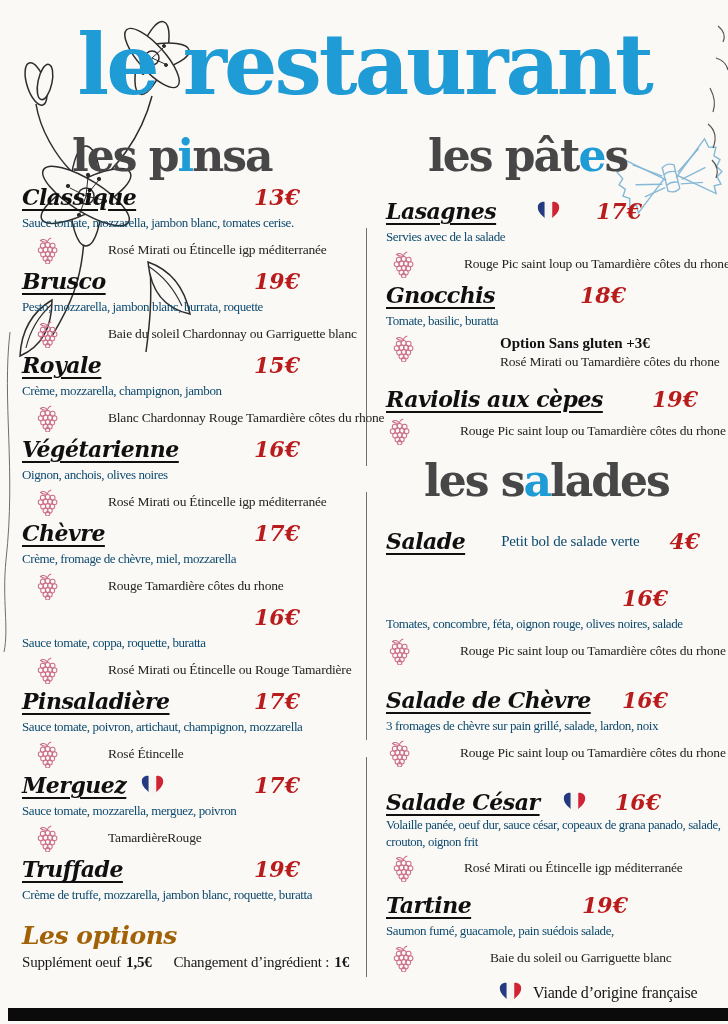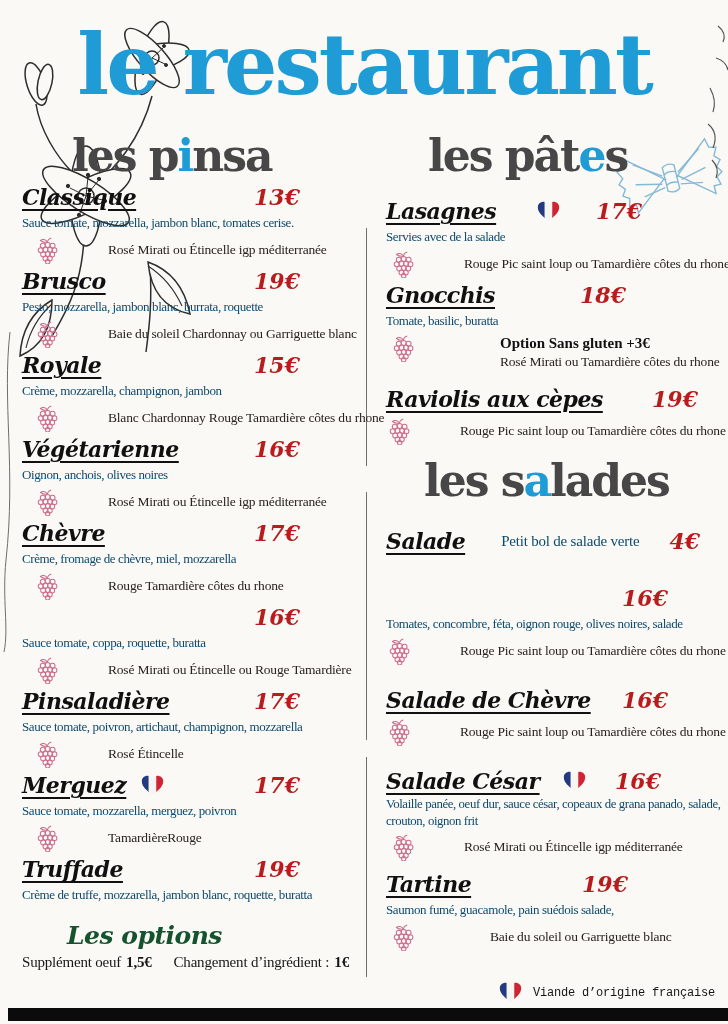--- a/index.html
+++ b/index.html
@@ -51,29 +51,29 @@
   .flag-after-name{margin-left:14px;}
 
   
   .simple-row{display:flex;align-items:center;height:32px;margin-bottom:26px;text-align:center;}
   .simple-row .item-desc{margin-left:36px;font-size:15px;letter-spacing:-0.2px;}
   .simple-row .item-price{margin-left:30px;}
 
   
   .options{margin-top:16px;}
   .options-heading{font-family:"DejaVu Serif",serif;font-style:italic;font-weight:bold;
-      font-size:25px;letter-spacing:-0.5px;color:#14532d;line-height:30px;margin-left:45px;}
+      font-size:25px;letter-spacing:-0.5px;color:#a16207;line-height:30px;}
   .options-line{font-size:15px;letter-spacing:-0.2px;margin-top:3px;color:#161616;}
   .options-line b{margin-left:5px;}
   .options-line .gap{display:inline-block;width:22px;}
 
   
   .viande-note{position:absolute;left:498px;top:981px;display:flex;align-items:center;
       gap:10px;z-index:2;}
-  .viande-note span{font-size:12px;letter-spacing:-0.2px;color:#161616;font-family:Liberation Mono, monospace;}
+  .viande-note span{font-size:16px;letter-spacing:-0.2px;color:#161616;}
 
   .vline{position:absolute;left:366px;width:1px;background:#6f6f6f;z-index:1;}
   #vline-1{top:228px;height:238px;}
   #vline-2{top:492px;height:248px;}
   #vline-3{top:757px;height:220px;}
 
   .bottom-bar{position:absolute;left:8px;right:0;bottom:3px;height:13px;background:#0b0b0b;z-index:4;}
 
   .pr-74{padding-right:74px;} .pr-90{padding-right:90px;} .pr-18{padding-right:18px;}
   .pr-48{padding-right:48px;} .pr-55{padding-right:55px;} .pr-88{padding-right:88px;}
@@ -397,20 +397,21 @@
           </svg>
           <span class="wine-text">Rouge Pic saint loup ou Tamardière côtes du rhone</span>
         </div>
     </div>
 
     <div class="menu-item mb-salad">
       <div class="item-head pr-48">
           <span class="item-name">Salade de Chèvre</span>
           <span class="item-price">16€</span>
         </div>
+      <div class="item-desc">3 fromages de chèvre sur pain grillé, salade, lardon, noix</div>
       <div class="wine-row" style="margin-left:2px">
           <svg class="grape">
             <use href="#sym-grape"></use>
           </svg>
           <span class="wine-text">Rouge Pic saint loup ou Tamardière côtes du rhone</span>
         </div>
     </div>
 
     <div class="menu-item mb-cesar">
       <div class="item-head pr-55">

